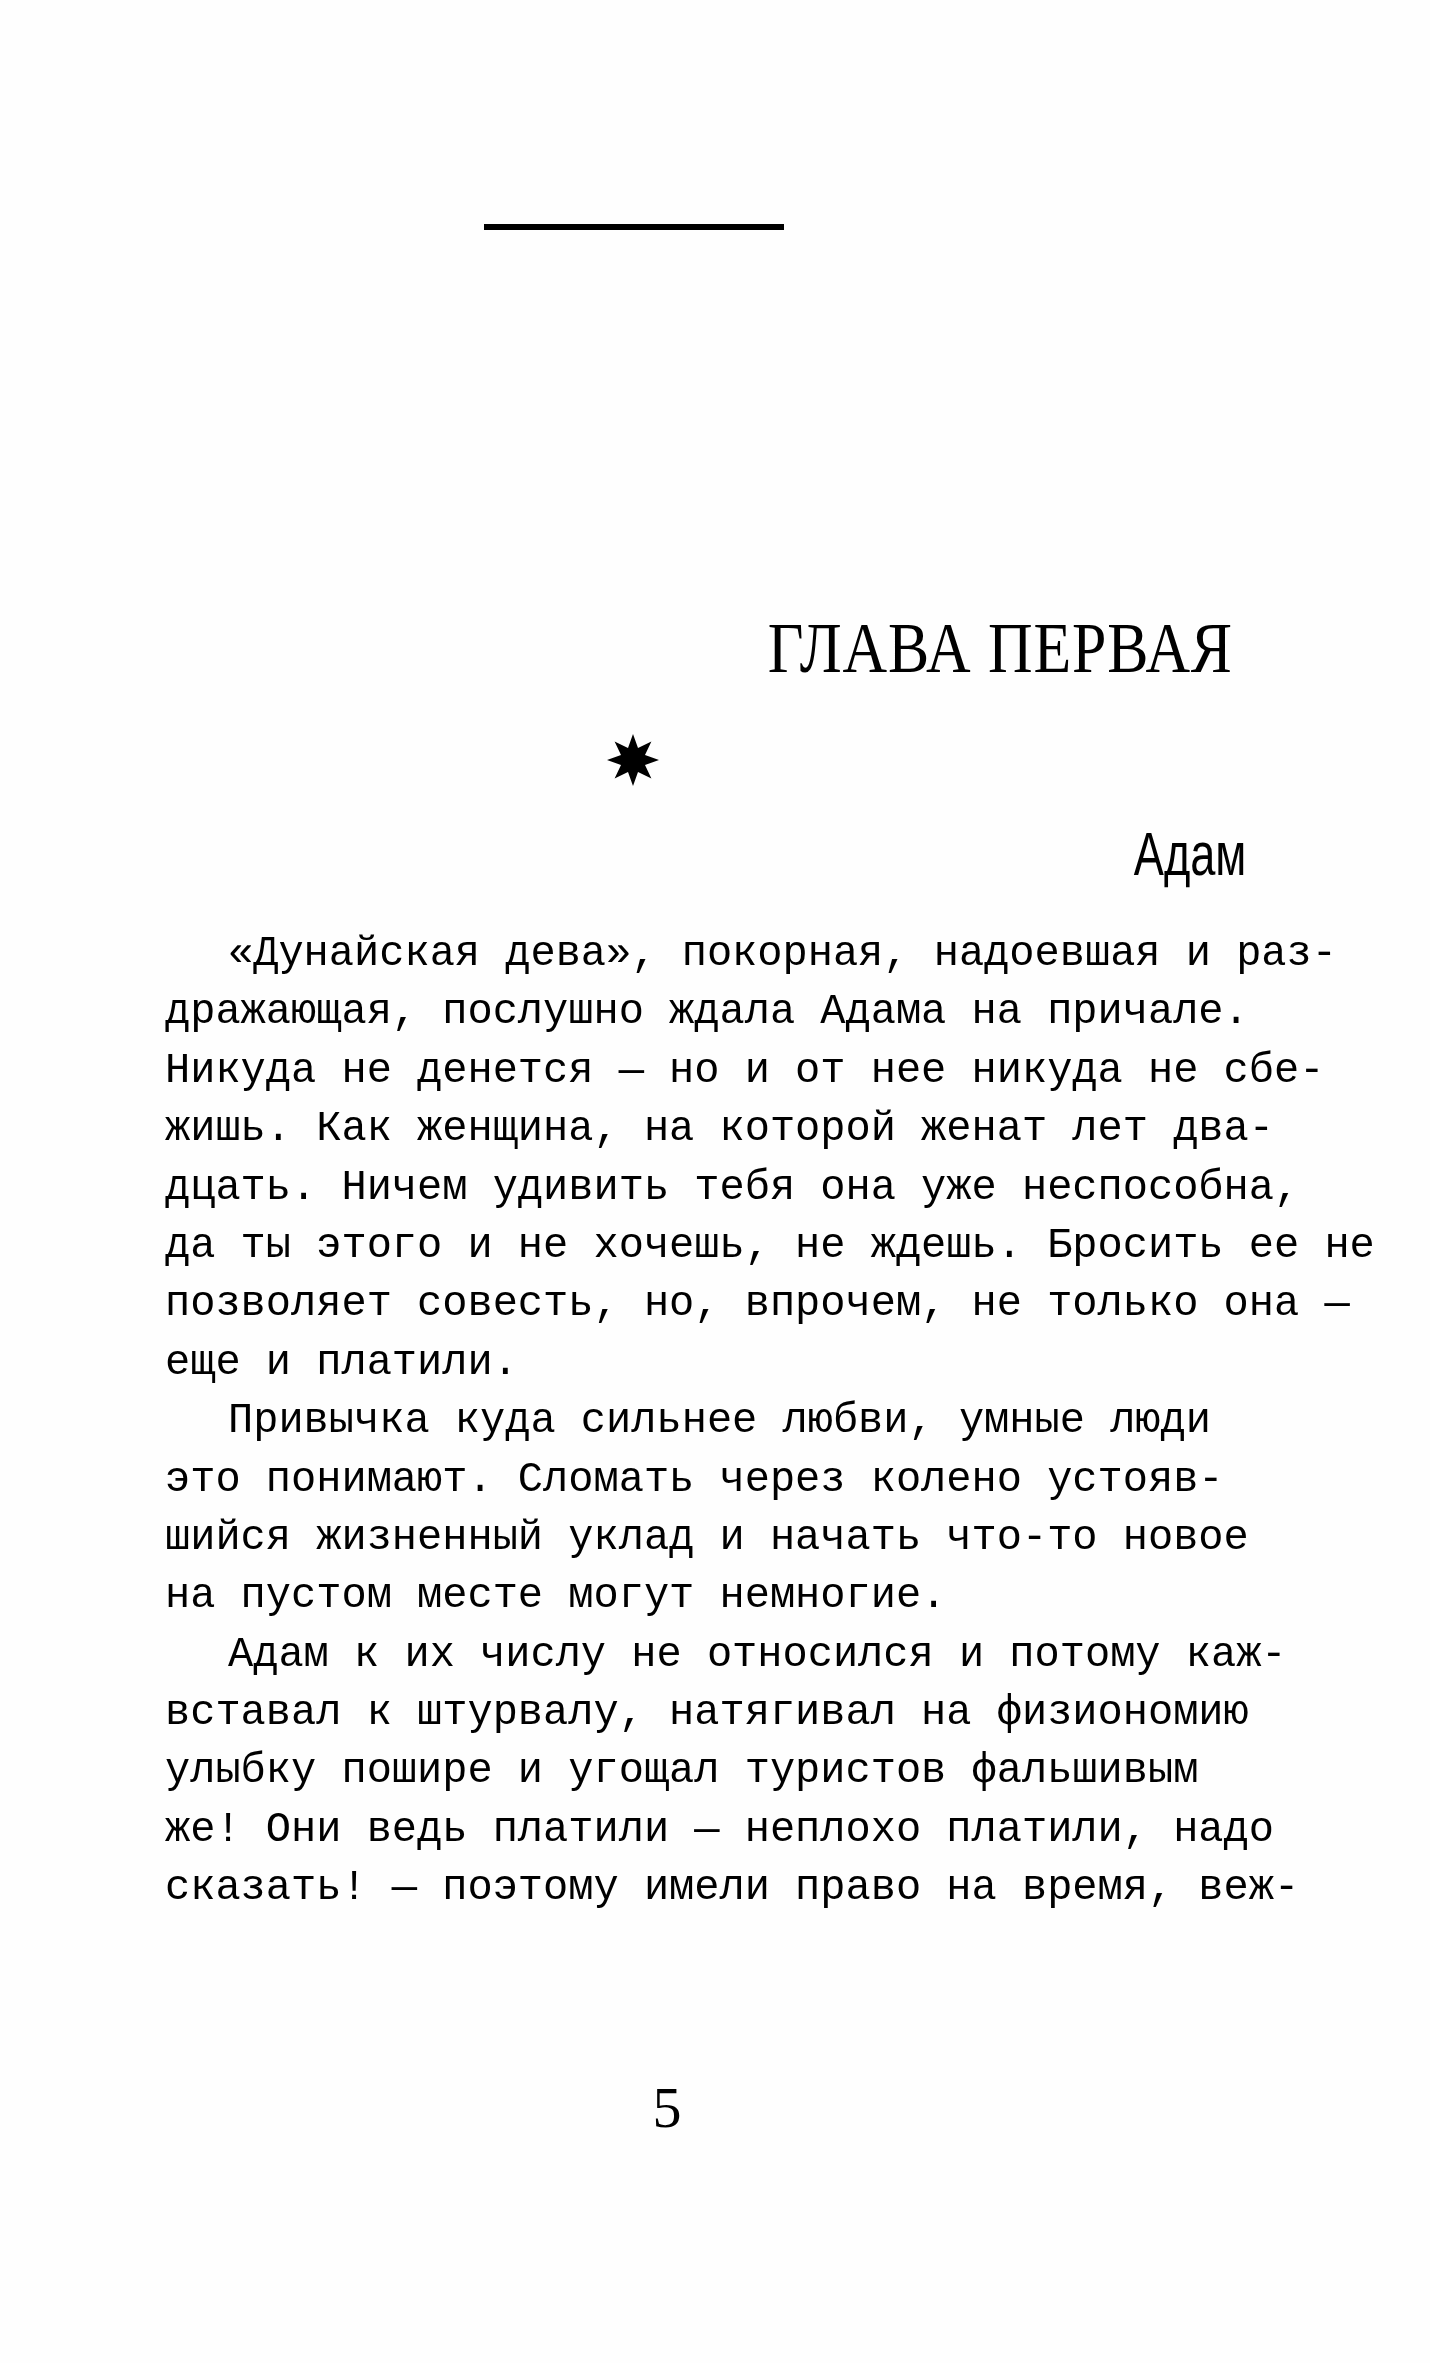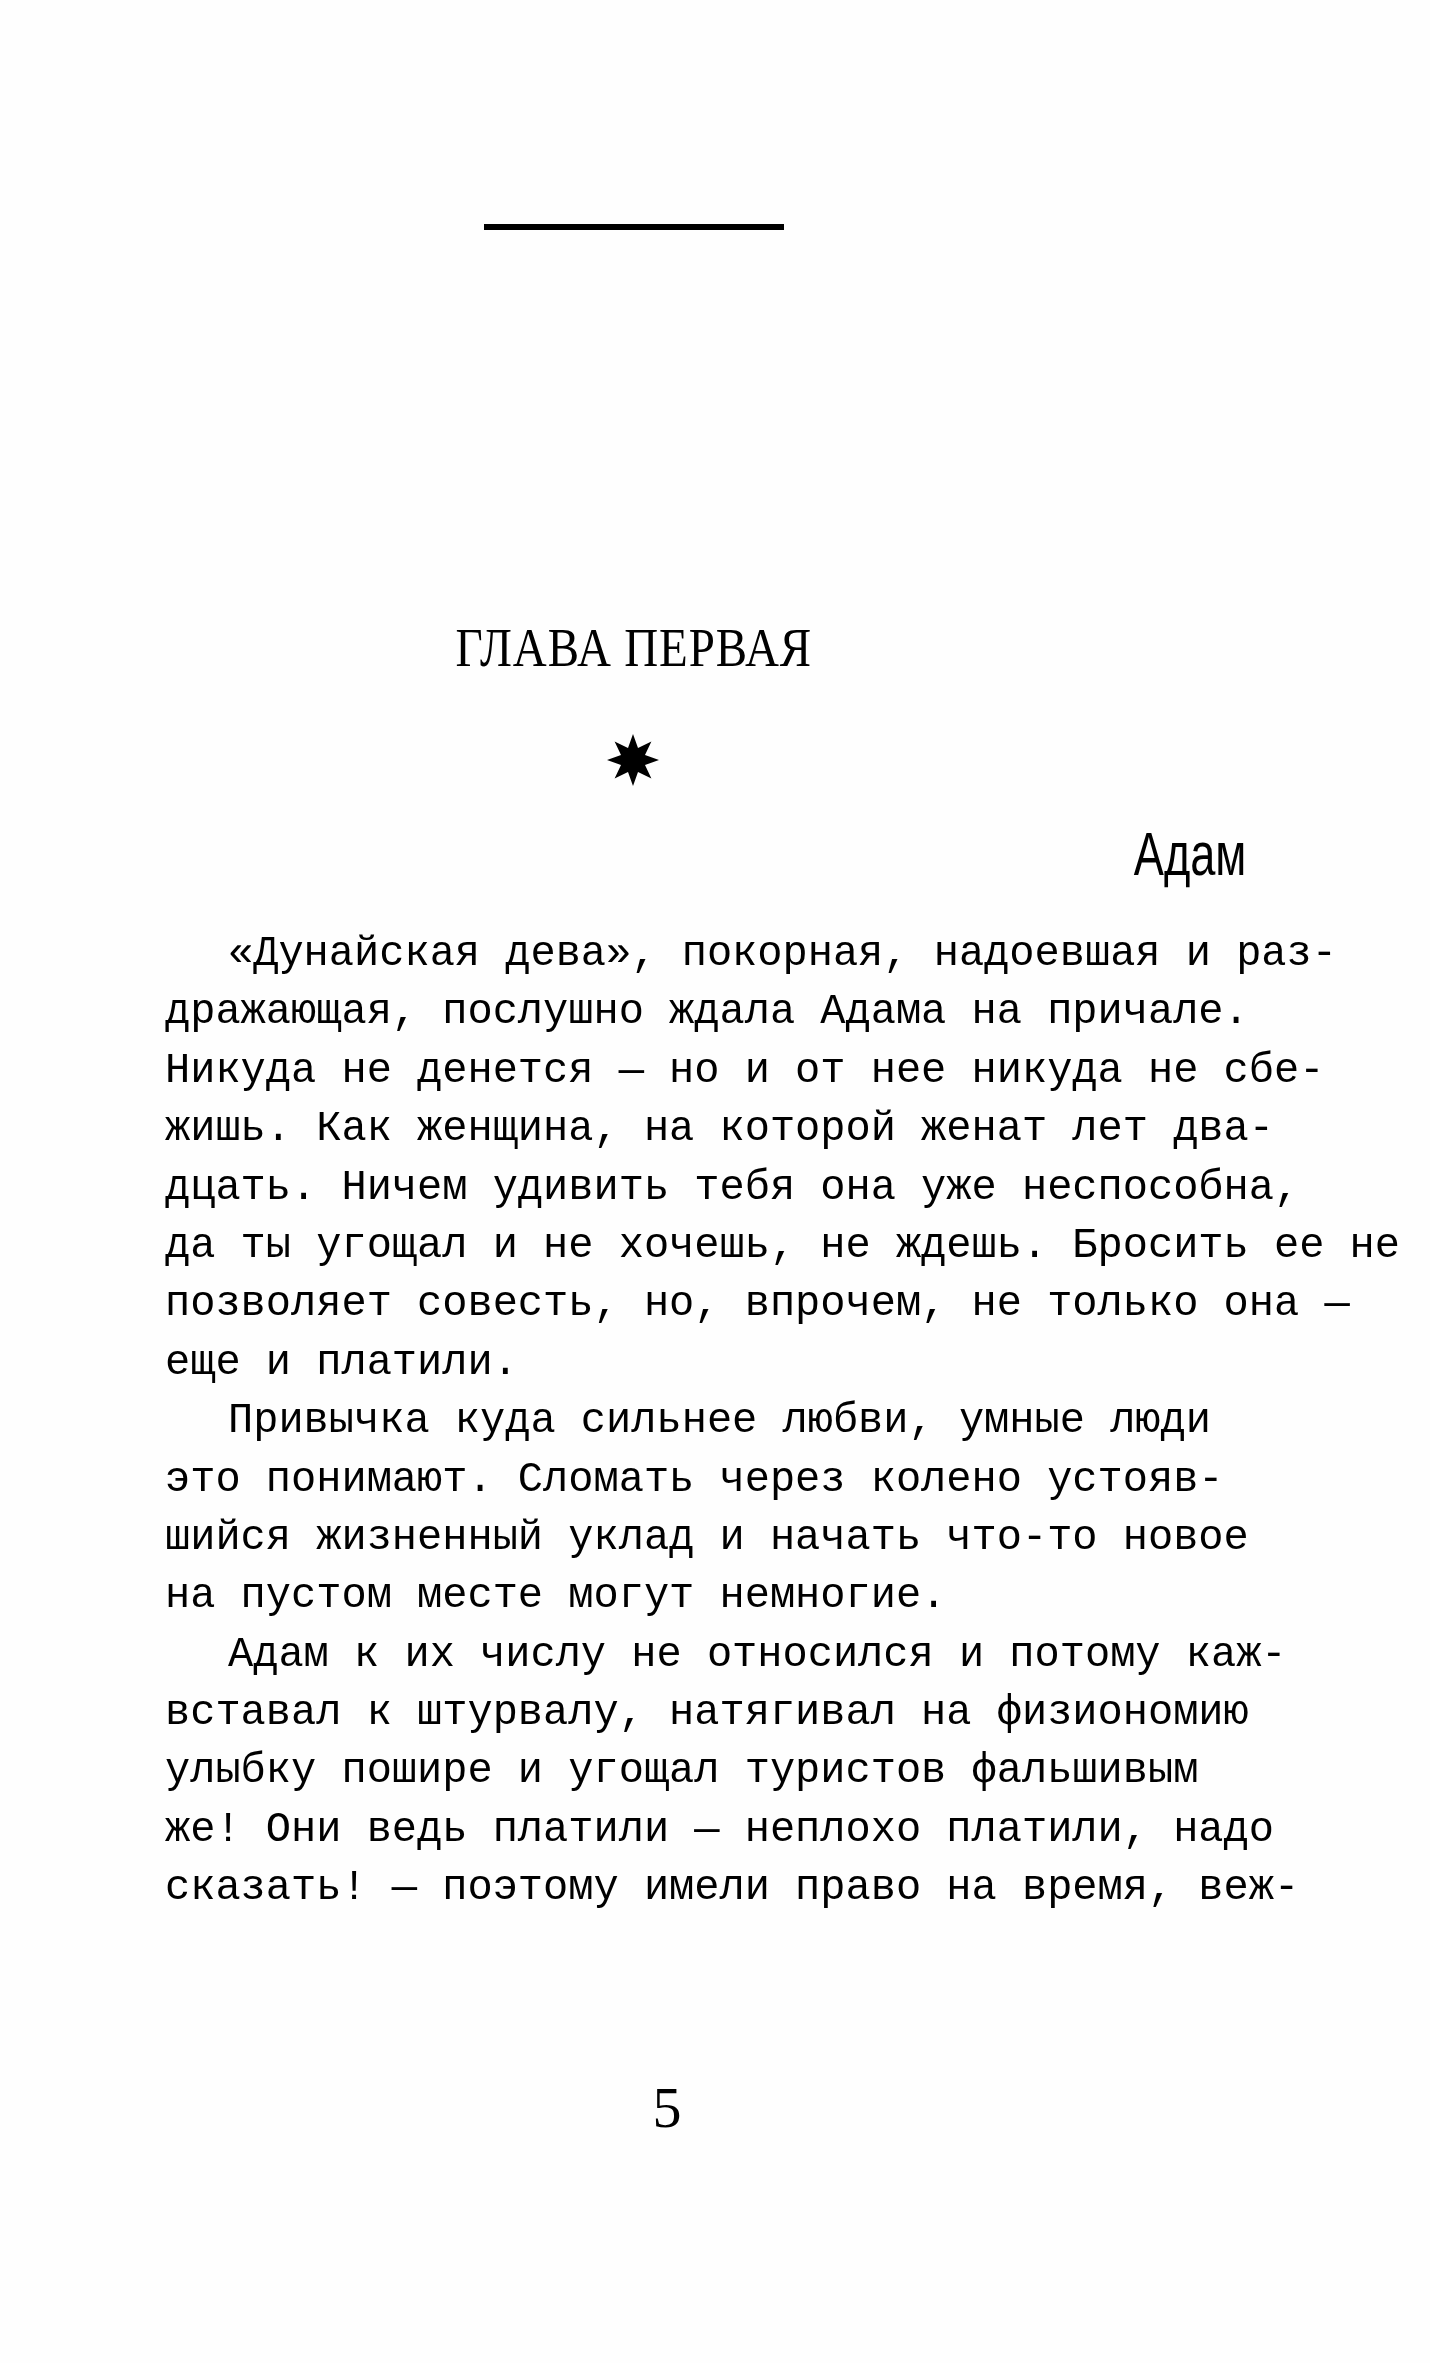--- a/index.html
+++ b/index.html
@@ -1,21 +1,21 @@
 <!DOCTYPE html>
 <html><head>
 <meta charset="utf-8">
 <style>
   html, body { margin: 0; padding: 0; background: #ffffff; }
   body { width: 1430px; height: 2363px; position: relative; overflow: hidden; color: #000; }
   .page { position: absolute; left: 0; top: 0; width: 1430px; height: 2363px; background: #fefefe; }
   .rule { position: absolute; left: 484px; top: 224px; width: 300px; height: 6px; background: #000; }
   .chapter-title {
-    position: absolute; left: 0; top: 617px; width: 1268px; text-align: center;
-    font-family: "Liberation Serif", serif; font-size: 54px; line-height: 62px;
+    position: absolute; left: 0; top: 617px; width: 1268px; text-align: right;
+    font-family: "Liberation Serif", serif; font-size: 71px; line-height: 62px;
     letter-spacing: 1px; white-space: nowrap;
   }
   .chapter-title span { display: inline-block; transform: scaleX(0.87); transform-origin: center; }
   .ornament { position: absolute; left: 607px; top: 734px; width: 52px; height: 52px; }
   .section-title {
     position: absolute; left: 0; top: 826px; width: 1266px; text-align: right;
     font-family: "Liberation Sans", sans-serif; font-size: 61px; line-height: 57px; white-space: nowrap;
   }
   .section-title span { display: inline-block; transform: scaleX(0.74); transform-origin: center; }
   .body-text {
@@ -45,21 +45,21 @@
 
   <div class="section-title"><span>Адам</span></div>
 
   <div class="body-text">
     <div>
       <span class="line indent">«Дунайская дева», покорная, надоевшая и раз-</span>
       <span class="line">дражающая, послушно ждала Адама на причале.</span>
       <span class="line">Никуда не денется — но и от нее никуда не сбе-</span>
       <span class="line">жишь. Как женщина, на которой женат лет два-</span>
       <span class="line">дцать. Ничем удивить тебя она уже неспособна,</span>
-      <span class="line">да ты угощал и не хочешь, не ждешь. Бросить ее не</span>
+      <span class="line">да ты этого и не хочешь, не ждешь. Бросить ее не</span>
       <span class="line">позволяет совесть, но, впрочем, не только она —</span>
       <span class="line last">еще и платили.</span>
     </div>
     <div>
       <span class="line indent">Привычка куда сильнее любви, умные люди</span>
       <span class="line">это понимают. Сломать через колено устояв-</span>
       <span class="line">шийся жизненный уклад и начать что-то новое</span>
       <span class="line last">на пустом месте могут немногие.</span>
     </div>
     <div>

